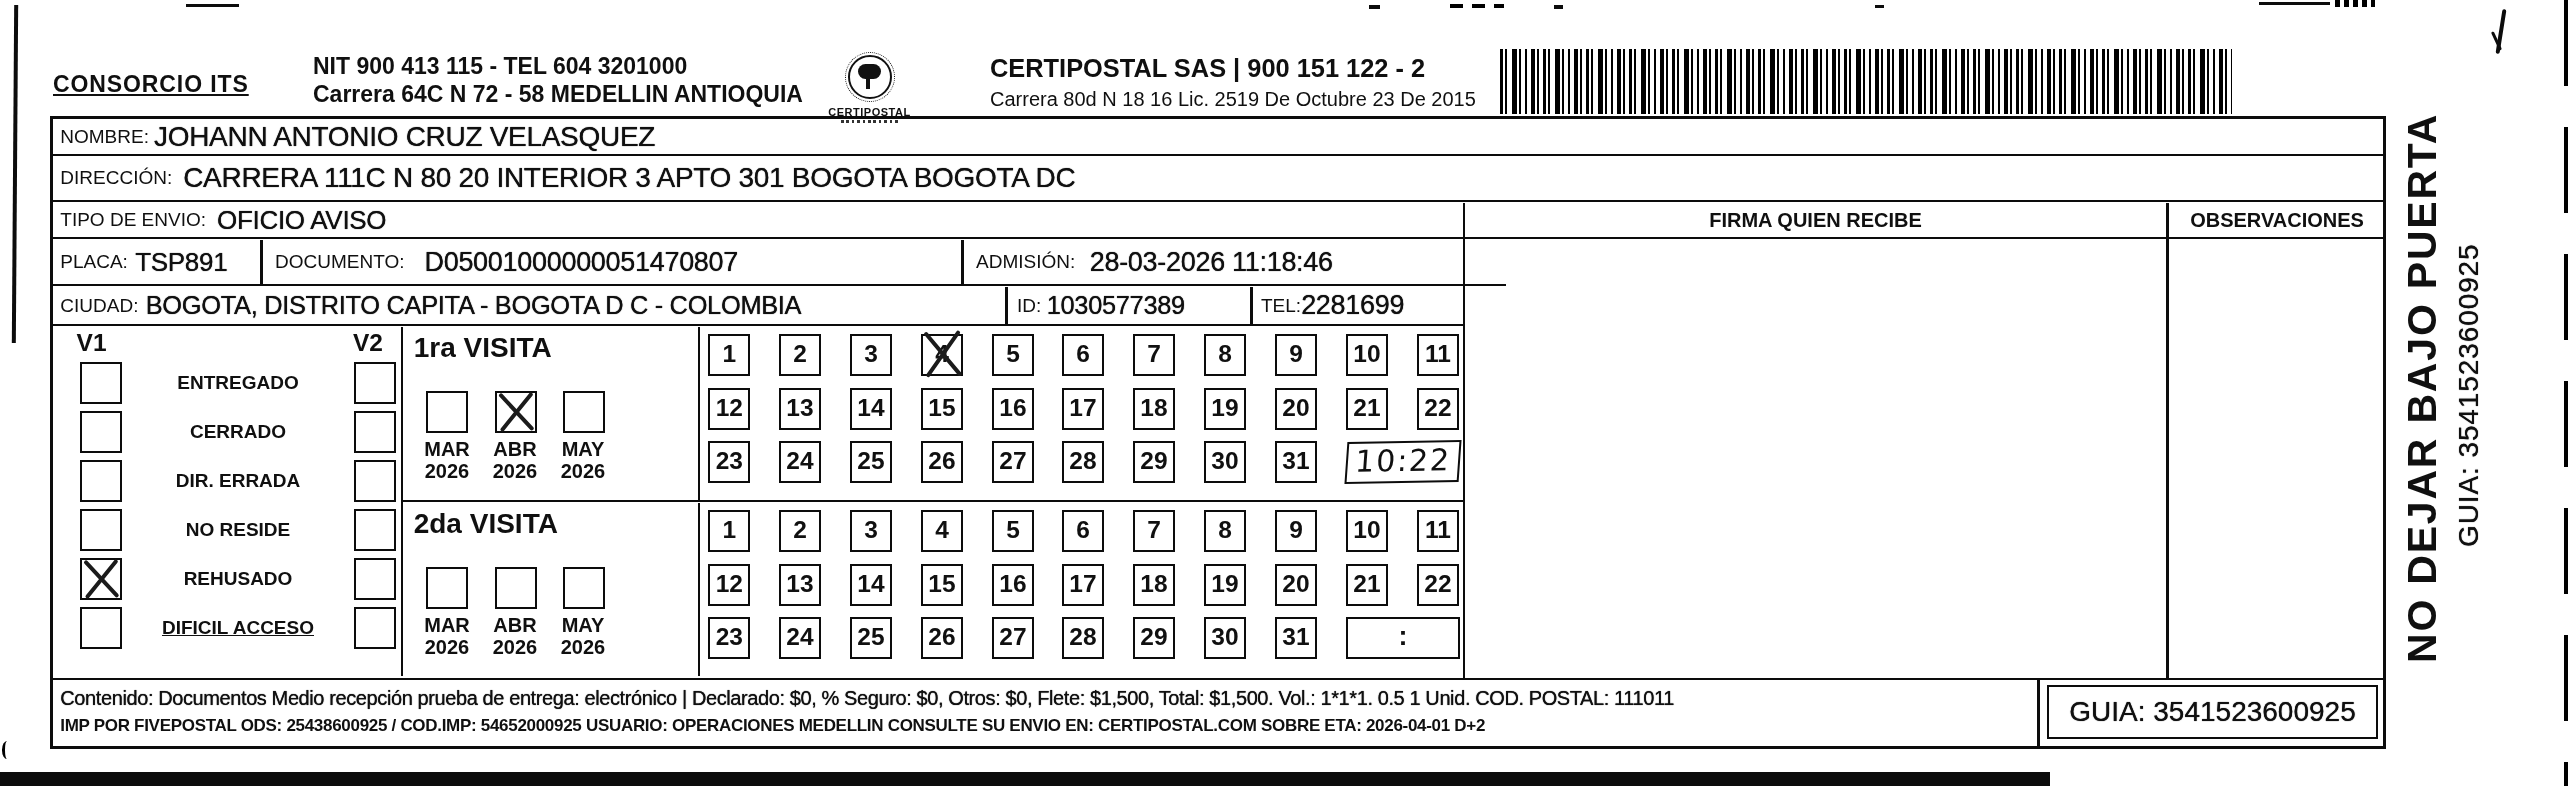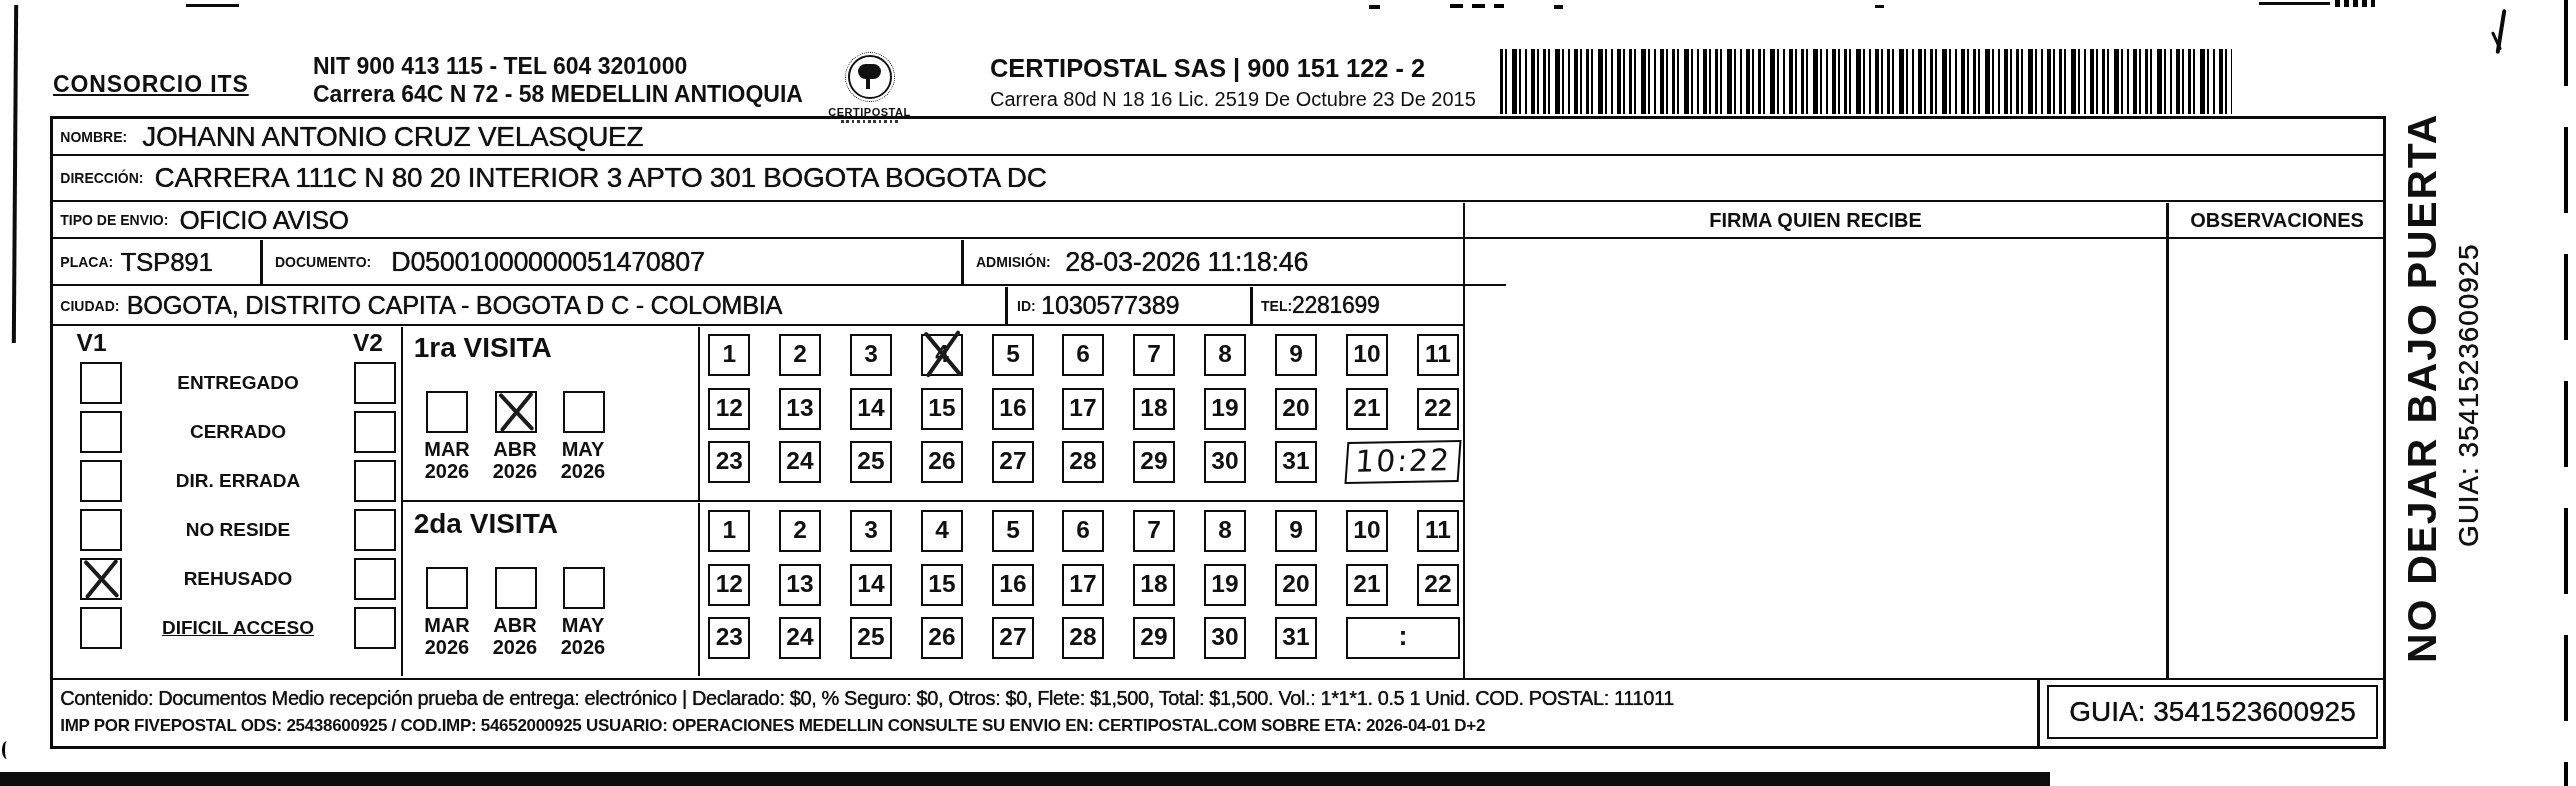--- a/index.html
+++ b/index.html
@@ -22,21 +22,21 @@
   .logo-sub{margin:1.8px auto 0;width:58px;height:3.6px;
     background:repeating-linear-gradient(90deg,#333 0 2.7px,#fff 2.7px 5.4px);}
   .barcode{background:repeating-linear-gradient(90deg,
      #000 0 2.7px,#fff 2.7px 5.4px,#000 5.4px 7.3px,#fff 7.3px 11.8px,#000 11.8px 17px,#fff 17px 19px,
      #000 19px 21px,#fff 21px 25.4px,#000 25.4px 27px,#fff 27px 31px,#000 31px 35px,#fff 35px 37px,
      #000 37px 39px,#fff 39px 43px);}
 
   
   .form{left:50px;top:116px;width:2330px;height:627px;border:3.6px solid #0c0c0c;}
   .row{position:absolute;left:0;width:2330px;border-bottom:2.7px solid #0c0c0c;}
-  .lbl{font-size:14px;font-weight:700;white-space:nowrap;}
+  .lbl{font-size:19px;font-weight:400;white-space:nowrap;}
   .val{font-size:28px;font-weight:400;white-space:nowrap;letter-spacing:-0.3px;
        text-shadow:0 0 0.9px #000;}
   .cellline{position:absolute;top:0;bottom:0;width:2.7px;background:#0c0c0c;}
   .vmid{display:flex;align-items:center;height:100%;}
 
   .sig-area{left:1410px;top:84px;width:920px;height:475px;border-left:2.7px solid #0c0c0c;}
   .sig-band{position:absolute;left:0;top:0;width:920px;height:34px;border-bottom:2.7px solid #0c0c0c;}
   .sig-hdr{font-size:20px;font-weight:700;text-align:center;line-height:34px;}
 
   
@@ -120,21 +120,21 @@
     <div class="cert1">CERTIPOSTAL SAS | 900 151 122 - 2</div>
     <div class="cert2">Carrera 80d N 18 16  Lic. 2519 De Octubre 23 De 2015</div>
   </div>
   <div class="abs barcode" style="left:1500px;top:49px;width:732px;height:65px;"></div>
 
   <div class="abs form">
 
     <div class="row" style="top:0;height:35px;">
       <div class="vmid" style="padding-left:7.3px;">
         <span class="lbl">NOMBRE:</span>
-        <span class="val" style="margin-left:15px;">JOHANN ANTONIO CRUZ VELASQUEZ</span>
+        <span class="val" style="margin-left:5px;">JOHANN ANTONIO CRUZ VELASQUEZ</span>
       </div>
     </div>
 
     <div class="row" style="top:37px;height:44px;">
       <div class="vmid" style="padding-left:7.3px;">
         <span class="lbl">DIRECCIÓN:</span>
         <span class="val" style="margin-left:11px;">CARRERA 111C N 80 20 INTERIOR 3 APTO 301 BOGOTA BOGOTA DC</span>
       </div>
     </div>
 
@@ -168,21 +168,21 @@
       <div class="abs vmid" style="left:7.3px;top:0;height:37px;">
         <span class="lbl">CIUDAD:</span>
         <span class="val" style="margin-left:7.3px;font-size:25.4px;">BOGOTA, DISTRITO CAPITA - BOGOTA D C - COLOMBIA</span>
       </div>
       <div class="abs vmid" style="left:964px;top:0;height:37px;">
         <span class="lbl">ID:</span>
         <span class="val" style="margin-left:5.4px;font-size:25.4px;">1030577389</span>
       </div>
       <div class="abs vmid" style="left:1208px;top:0;height:37px;">
         <span class="lbl">TEL:</span>
-        <span class="val" style="font-size:23px;text-align:center;">2281699</span>
+        <span class="val" style="font-size:27px;text-align:center;">2281699</span>
       </div>
     </div>
 
     <div class="abs sig-area">
       <div class="sig-band">
         <div class="abs sig-hdr" style="left:0;width:701px;">FIRMA QUIEN RECIBE</div>
         <div class="abs sig-hdr" style="left:704px;width:216px;">OBSERVACIONES</div>
       </div>
       <div class="cellline" style="left:701px;top:0;height:475px;"></div>
       <div class="abs" style="left:0;top:36px;width:701px;height:439px;"></div>

